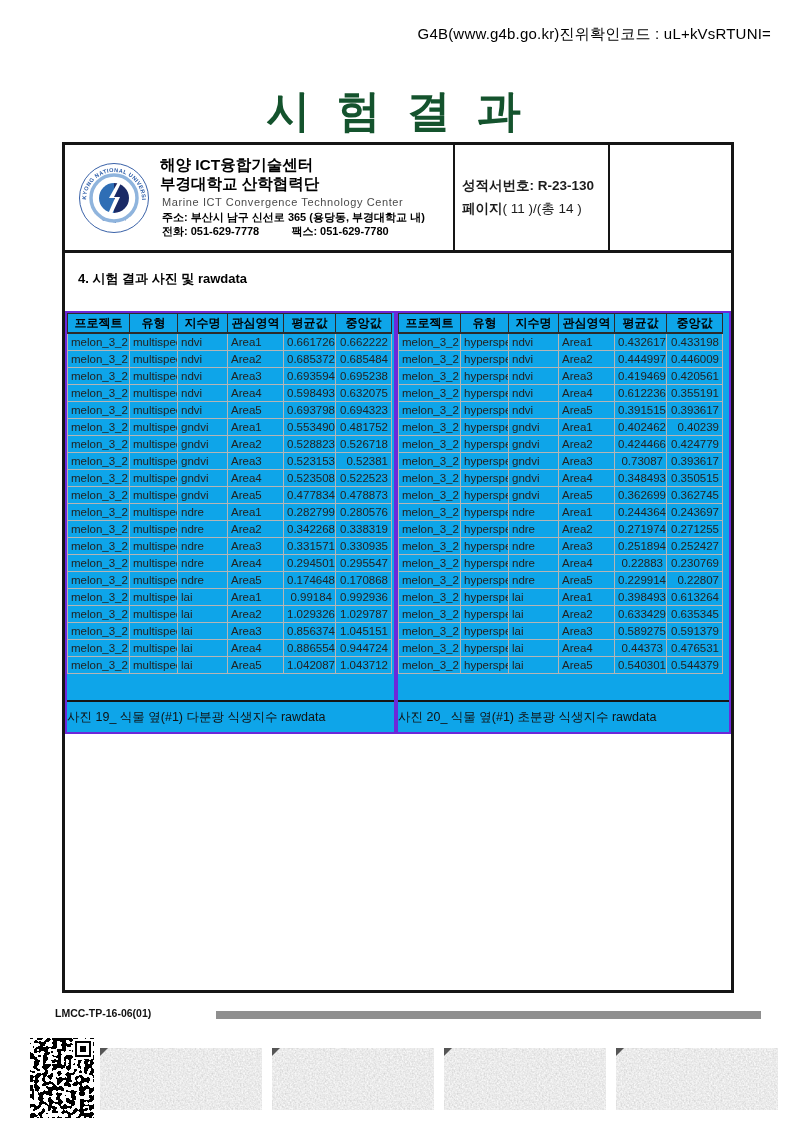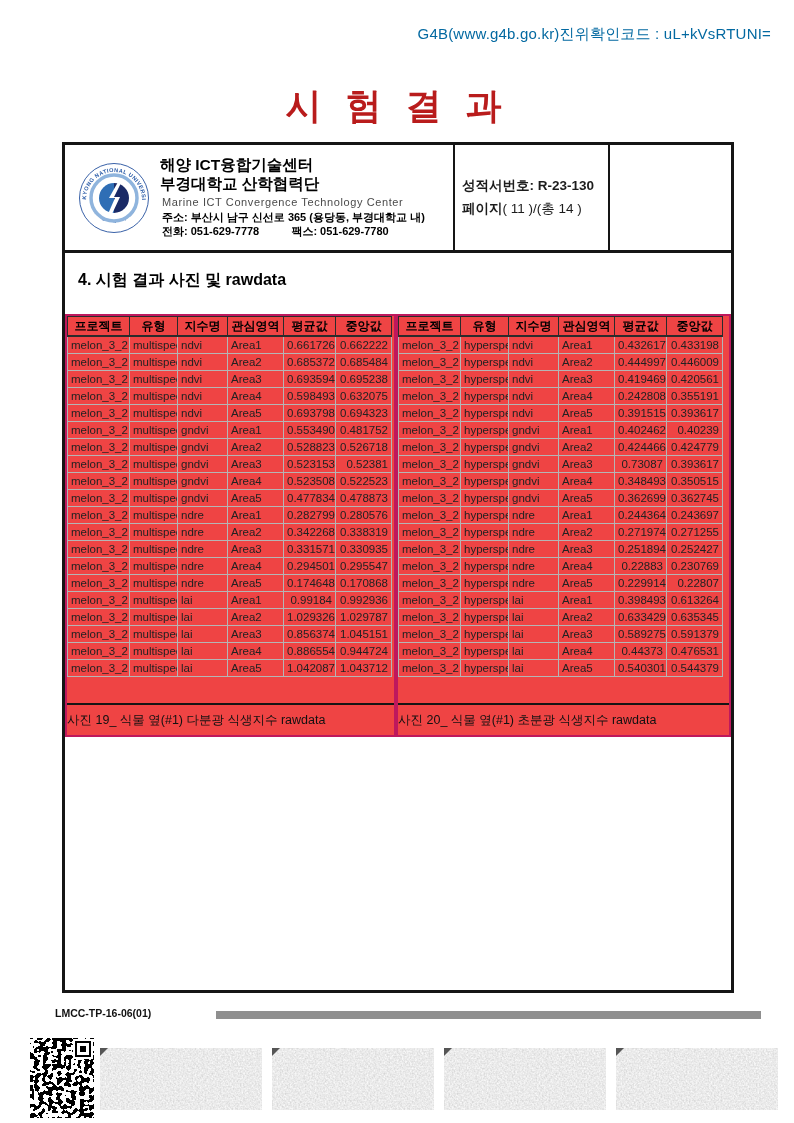--- a/index.html
+++ b/index.html
@@ -4,27 +4,27 @@
 <style>
   html,body { margin:0; padding:0; background:#ffffff; }
   .page {
     position:relative; width:794px; height:1123px; background:#fff;
     font-family:"Liberation Sans","DejaVu Sans",sans-serif; color:#1c1c1c;
     overflow:hidden;
   }
   
   .verify {
     position:absolute; top:25px; right:23px;
-    color:#0369a1; font-size:15px; letter-spacing:0.2px;
+    color:#000000; font-size:15px; letter-spacing:0.2px;
   }
   
   .title {
     position:absolute; top:82px; left:0; width:100%;
-    text-align:center; font-size:36px; font-weight:bold; letter-spacing:7px;
-    color:#b91c1c;
+    text-align:center; font-size:44px; font-weight:bold; letter-spacing:7px;
+    color:#14532d;
   }
   
   .content-box {
     position:absolute; left:62px; top:142px; width:672px; height:851px;
     border:3px solid #151515; box-sizing:border-box; background:#fff;
   }
   
   .hdr { display:flex; height:108px; border-bottom:3px solid #151515; box-sizing:border-box; }
   .hdr-left { width:388px; box-sizing:border-box; display:flex; align-items:center; padding:6px 4px 6px 13px; }
   .logo { width:72px; height:72px; flex:none; margin-right:10px; }
@@ -36,24 +36,24 @@
   .hdr-mid {
     width:157px; box-sizing:border-box;
     border-left:2px solid #151515; border-right:2px solid #151515;
     display:flex; flex-direction:column; justify-content:center; gap:5px;
     padding-left:7px; font-size:13.5px;
   }
   .hdr-mid .line { white-space:nowrap; }
   .b { font-weight:bold; }
   .hdr-right { flex:1; }
   
-  .section-title { margin:17px 0 0 13px; font-size:16px; font-weight:bold; color:#000; }
+  .section-title { margin:17px 0 0 13px; font-size:13px; font-weight:bold; color:#000; }
   
   .panels { display:flex; margin-top:23px; height:423px; }
-  .panel { box-sizing:border-box; border:2px solid #be185d; display:flex; flex-direction:column; background:#ef4444; }
+  .panel { box-sizing:border-box; border:2px solid #6d28d9; display:flex; flex-direction:column; background:#0ea5e9; }
   .panel.left  { width:331px; }
   .panel.right { width:335px; }
   table.data { border-collapse:collapse; table-layout:fixed; width:324px; font-size:11.5px; color:#222; }
   table.data th {
     border:1px solid #2b2b2b; border-bottom:2px solid #2b2b2b;
     font-weight:bold; font-size:12px; text-align:center;
     height:18px; line-height:18px; padding:0 1px; white-space:nowrap; overflow:hidden; color:#000;
   }
   table.data td {
     border:1px solid #b5b5b5; height:16px; line-height:16px;
@@ -389,21 +389,21 @@
                 <td class="c2">ndvi</td>
                 <td class="c3">Area3</td>
                 <td class="c4">0.419469</td>
                 <td class="c5">0.420561</td>
               </tr>
               <tr>
                 <td class="c0">melon_3_2</td>
                 <td class="c1">hyperspec</td>
                 <td class="c2">ndvi</td>
                 <td class="c3">Area4</td>
-                <td class="c4">0.242808</td>
+                <td class="c4">0.612236</td>
                 <td class="c5">0.355191</td>
               </tr>
               <tr>
                 <td class="c0">melon_3_2</td>
                 <td class="c1">hyperspec</td>
                 <td class="c2">ndvi</td>
                 <td class="c3">Area5</td>
                 <td class="c4">0.391515</td>
                 <td class="c5">0.393617</td>
               </tr>

